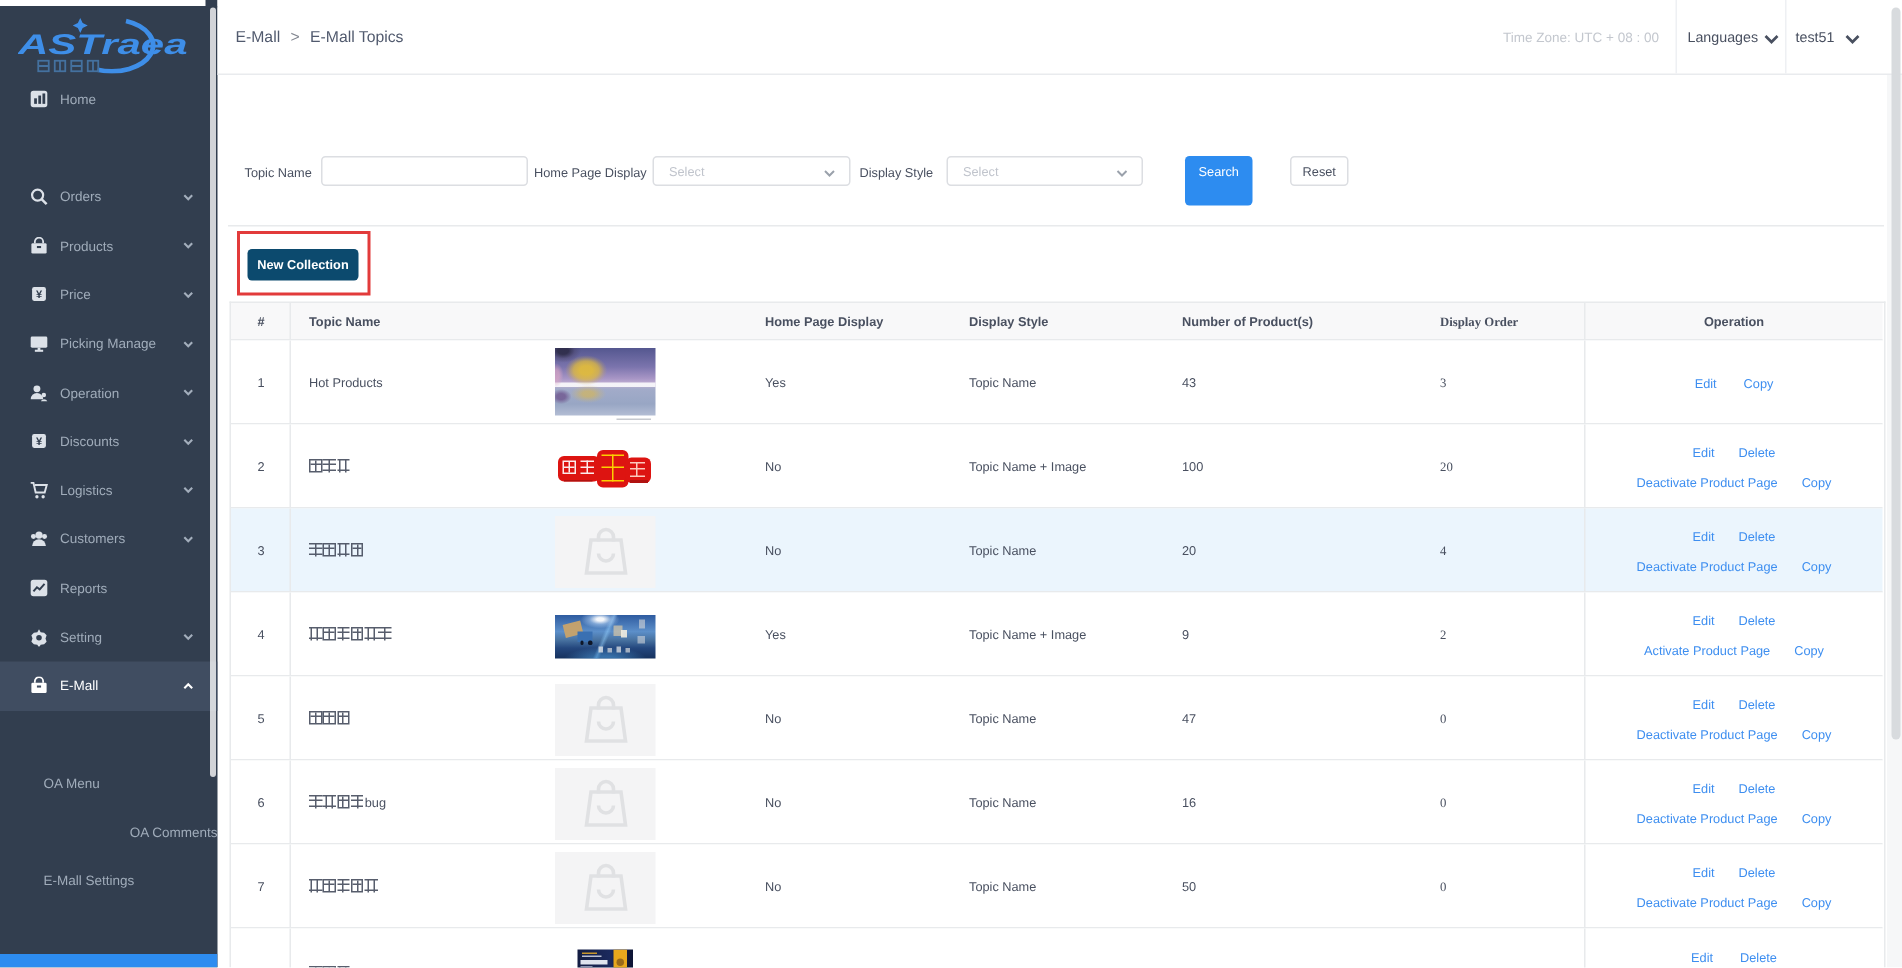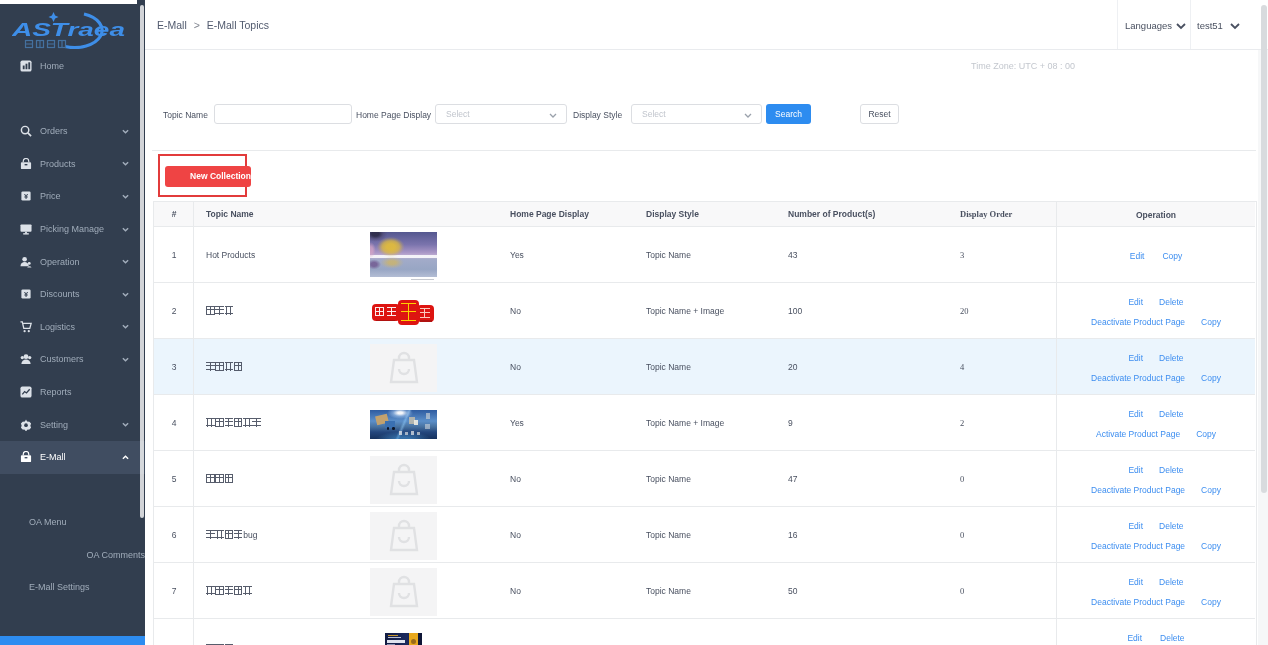--- a/index.html
+++ b/index.html
@@ -16,34 +16,34 @@
 .nav .tx{position:absolute;left:40px;top:50%;transform:translateY(-50%);white-space:nowrap;}
 .nav .ch{position:absolute;right:16px;top:13px;width:7px;height:7px;}
 .nav.active{background:#404d61;color:#fff;}
 .sub{position:absolute;left:29px;width:116px;height:33px;color:#a0acba;font-size:9px;line-height:33px;white-space:nowrap;}
 #selband{position:absolute;left:0;top:632px;width:145px;height:9px;background:#2d8cf0;}
 
 .chv{stroke:#a3aebc;stroke-width:1.6;fill:none;}
 
 #topbar{position:absolute;left:145px;top:0;width:1123px;height:50px;background:#fff;border-bottom:1px solid #e9ebee;}
 .crumb{position:absolute;left:12px;top:19px;font-size:10.5px;color:#515a6e;}
-.tz{position:absolute;left:826px;top:20px;font-size:9px;color:#c3c7ce;margin-top:41px;}
+.tz{position:absolute;left:857px;top:20px;font-size:9px;color:#c3c7ce;}
 .tsep{position:absolute;top:0;width:1px;height:49px;background:#eef0f3;}
 .tbtn{position:absolute;top:20px;font-size:9.5px;color:#495060;}
 
 #topicbar{position:absolute;left:152px;top:57px;width:1104px;height:29px;background:#eef1f4;font-size:8.5px;color:#515a6e;line-height:29px;padding-left:14px;}
 .flabel{position:absolute;top:110px;font-size:8.5px;color:#495060;}
 .finput{position:absolute;top:104px;height:20px;border:1px solid #dcdee2;border-radius:3px;background:#fff;}
 .fselect{position:absolute;top:104px;height:20px;border:1px solid #dcdee2;border-radius:3px;background:#fff;color:#c0c4cc;font-size:8.5px;line-height:19px;padding-left:10px;}
 .selch{position:absolute;top:8px;width:8px;height:5px;}
-#searchbtn{position:absolute;left:766px;top:104px;width:45px;height:20px;background:#2d8cf0;border-radius:3px;color:#fff;font-size:8.5px;text-align:center;line-height:20px;}
+#searchbtn{position:absolute;left:790px;top:104px;width:45px;height:33px;background:#2d8cf0;border-radius:3px;color:#fff;font-size:8.5px;text-align:center;line-height:20px;}
 #resetbtn{position:absolute;left:860px;top:104px;width:39px;height:20px;background:#fff;border:1px solid #dcdee2;border-radius:3px;color:#495060;font-size:8.5px;text-align:center;line-height:19px;}
 #divider{position:absolute;left:152px;top:150px;width:1104px;height:1px;background:#e8eaec;}
 #redbox{position:absolute;left:158px;top:154px;width:89px;height:43px;border:2px solid #e23b3b;}
-#newbtn{position:absolute;left:165px;top:166px;width:86px;height:21px;background:#ef4444;border-radius:3px;color:#fff;font-size:8.5px;font-weight:bold;text-align:right;line-height:21px;}
+#newbtn{position:absolute;left:165px;top:166px;width:74px;height:21px;background:#0c4a6e;border-radius:3px;color:#fff;font-size:8.5px;font-weight:bold;text-align:center;line-height:21px;}
 
 #table{position:absolute;left:153px;top:201px;width:1104px;height:444px;border-top:1px solid #e8eaec;border-left:1px solid #e8eaec;border-right:1px solid #e8eaec;}
 #thead{position:absolute;left:0;top:0;width:1101px;height:25px;background:#f8f8f9;border-bottom:1px solid #e8eaec;font-weight:bold;}
 .row{position:absolute;left:0;width:1101px;height:56px;border-bottom:1px solid #e8eaec;background:#fff;}
 .row.hl{background:#ebf5fd;}
 .vline1{position:absolute;left:39px;top:0;bottom:0;width:1px;background:#e8eaec;}
 .vline2{position:absolute;left:902px;top:0;bottom:0;width:1px;background:#e8eaec;}
 .c{position:absolute;top:50%;transform:translateY(-50%);white-space:nowrap;}
 .cnum{left:0;width:40px;text-align:center;}
 .cname{left:52px;}

